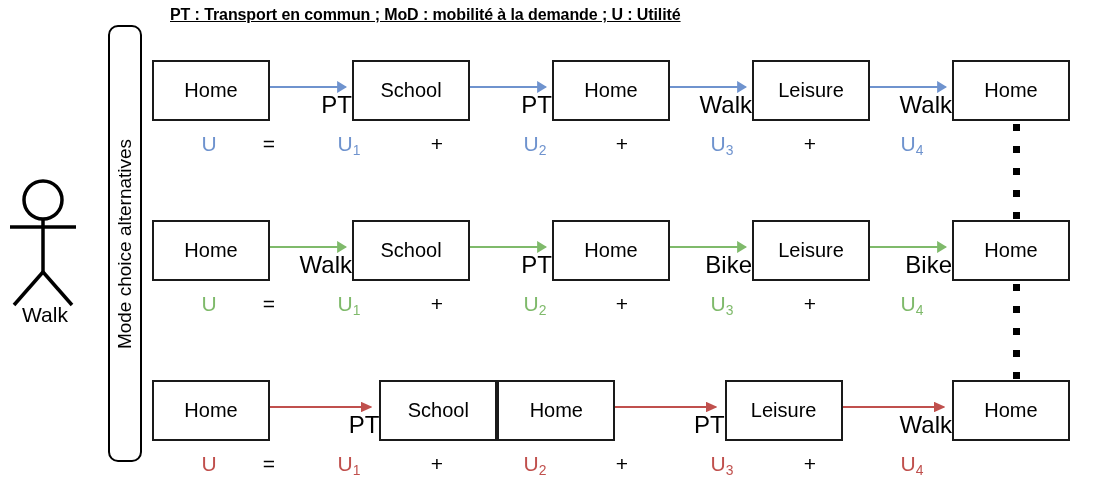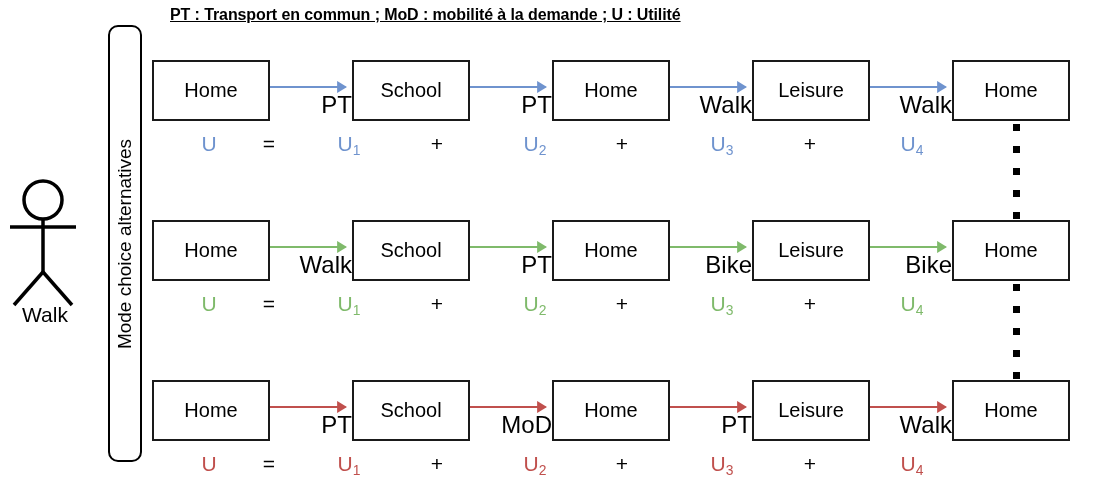--- a/index.html
+++ b/index.html
@@ -317,31 +317,20 @@
           <defs>
             <marker id="ah2_0" markerWidth="5" markerHeight="5" refX="4.2" refY="2.5" orient="auto" markerUnits="strokeWidth">
               <path d="M0,0 L5,2.5 L0,5 z" fill="#C0504D"></path>
             </marker>
           </defs>
           <line x1="0" y1="6" x2="92" y2="6" stroke="#C0504D" stroke-width="2.2" vector-effect="non-scaling-stroke" marker-end="url(#ah2_0)"></line>
         </svg>
         <span class="mode-text">PT</span>
       </div>
       <div class="node">School</div>
-      <div class="link">
-        <svg viewBox="0 0 100 12" preserveAspectRatio="none">
-          <defs>
-            <marker id="ah2_1" markerWidth="5" markerHeight="5" refX="4.2" refY="2.5" orient="auto" markerUnits="strokeWidth">
-              <path d="M0,0 L5,2.5 L0,5 z" fill="#C0504D"></path>
-            </marker>
-          </defs>
-          <line x1="0" y1="6" x2="92" y2="6" stroke="#C0504D" stroke-width="2.2" vector-effect="non-scaling-stroke" marker-end="url(#ah2_1)"></line>
-        </svg>
-        <span class="mode-text">MoD</span>
-      </div>
       <div class="node">Home</div>
       <div class="link">
         <svg viewBox="0 0 100 12" preserveAspectRatio="none">
           <defs>
             <marker id="ah2_2" markerWidth="5" markerHeight="5" refX="4.2" refY="2.5" orient="auto" markerUnits="strokeWidth">
               <path d="M0,0 L5,2.5 L0,5 z" fill="#C0504D"></path>
             </marker>
           </defs>
           <line x1="0" y1="6" x2="92" y2="6" stroke="#C0504D" stroke-width="2.2" vector-effect="non-scaling-stroke" marker-end="url(#ah2_2)"></line>
         </svg>

